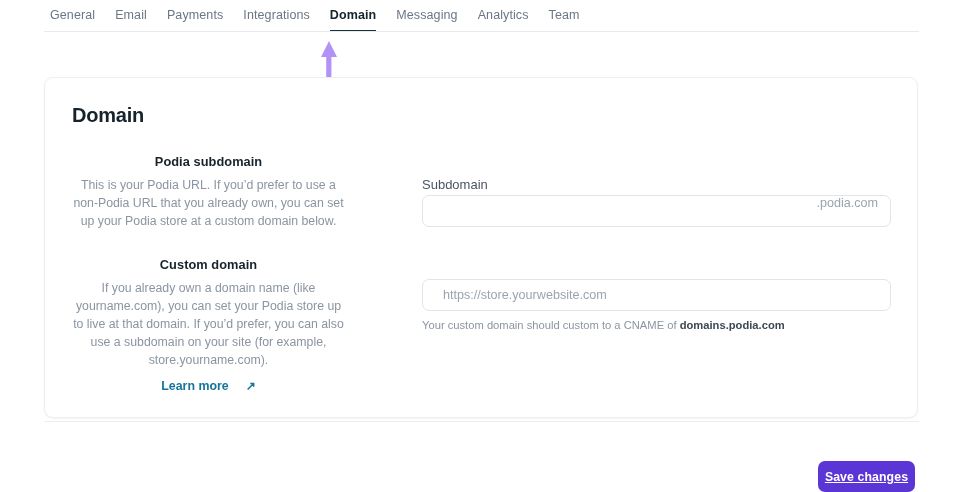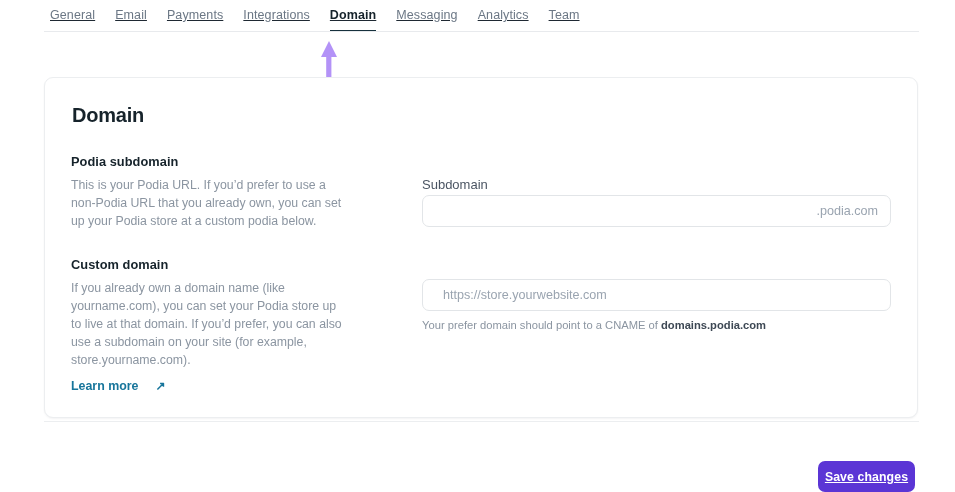--- a/index.html
+++ b/index.html
@@ -34,21 +34,20 @@
     height: 1px;
     background: #e8eaed;
   }
   .tabs {
     position: absolute;
     left: 40px;
     top: 0;
     display: flex;
     align-items: flex-start;
     height: 32px;
-    text-decoration: underline;
   }
   .tab {
     position: relative;
     padding: 5px 10px 0 10px;
     font-size: 12.5px;
     line-height: 20px;
     color: #6b7785;
     letter-spacing: 0.1px;
     white-space: nowrap;
     cursor: pointer;
@@ -98,20 +97,21 @@
     top: 26px;
     font-size: 20px;
     font-weight: bold;
     color: #16232b;
     letter-spacing: -0.2px;
   }
 
   
   .section {
     position: absolute;
+    text-align: center;
   }
   .sec-left {
     width: 275px;
   }
   .sec-heading {
     font-size: 12.8px;
     font-weight: bold;
     color: #16232b;
     margin: 0 0 7px 0;
     letter-spacing: 0.05px;
@@ -154,21 +154,21 @@
   #label-subdomain { left: 422px; top: 177px; }
 
   .input-wrap {
     position: absolute;
     box-sizing: border-box;
     height: 32px;
     border: 1px solid #e2e5e8;
     border-radius: 7px;
     background: #ffffff;
     display: flex;
-    align-items: center;
+    align-items: flex-start;
   }
   #input-subdomain-wrap { left: 422px; top: 195px; width: 469px; }
   #input-custom-wrap    { left: 422px; top: 279px; width: 469px; padding-left: 8px; }
 
   .input-wrap input {
     flex: 1 1 auto;
     min-width: 0;
     border: 0;
     outline: none;
     background: transparent;
@@ -249,21 +249,21 @@
   <rect x="6.2" y="16" width="5.2" height="68" fill="#b392f7"></rect>
   <path d="M 9 1 L 17 17 L 1 17 Z" fill="#b392f7"></path>
 </svg>
 
 <div class="card">
   <div class="card-title">Domain</div>
 </div>
 
 <div class="section sec-left" id="sec-subdomain">
   <p class="sec-heading">Podia subdomain</p>
-  <p class="sec-body">This is your Podia URL. If you’d prefer to use a non-Podia URL that you already own, you can set up your Podia store at a custom podia below.</p>
+  <p class="sec-body">This is your Podia URL. If you’d prefer to use a non-Podia URL that you already own, you can set up your Podia store at a custom domain below.</p>
 </div>
 
 <div class="section sec-left" id="sec-custom">
   <p class="sec-heading">Custom domain</p>
   <p class="sec-body">If you already own a domain name (like yourname.com), you can set your Podia store up to live at that domain. If you’d prefer, you can also use a subdomain on your site (for example, store.yourname.com).</p>
   <a class="learn-more" href="#">
     <span>Learn more</span>
     <span class="arrow-ne">↗</span>
   </a>
 </div>
@@ -271,17 +271,17 @@
 <div class="field-label" id="label-subdomain">Subdomain</div>
 <div class="input-wrap" id="input-subdomain-wrap">
   <input type="text" placeholder="" value="" style="">
   <span class="input-suffix">.podia.com</span>
 </div>
 
 <div class="input-wrap" id="input-custom-wrap">
   <input type="text" placeholder="https://store.yourwebsite.com" style="">
 </div>
 <div class="helper-text">
-  <span>Your prefer domain should point to a CNAME of </span><b>domains.podia.com</b>
+  <span>Your custom domain should custom to a CNAME of </span><b>domains.podia.com</b>
 </div>
 
 <div class="footer-rule"></div>
 <button class="save-button">Save changes</button>
 
 </body></html>

